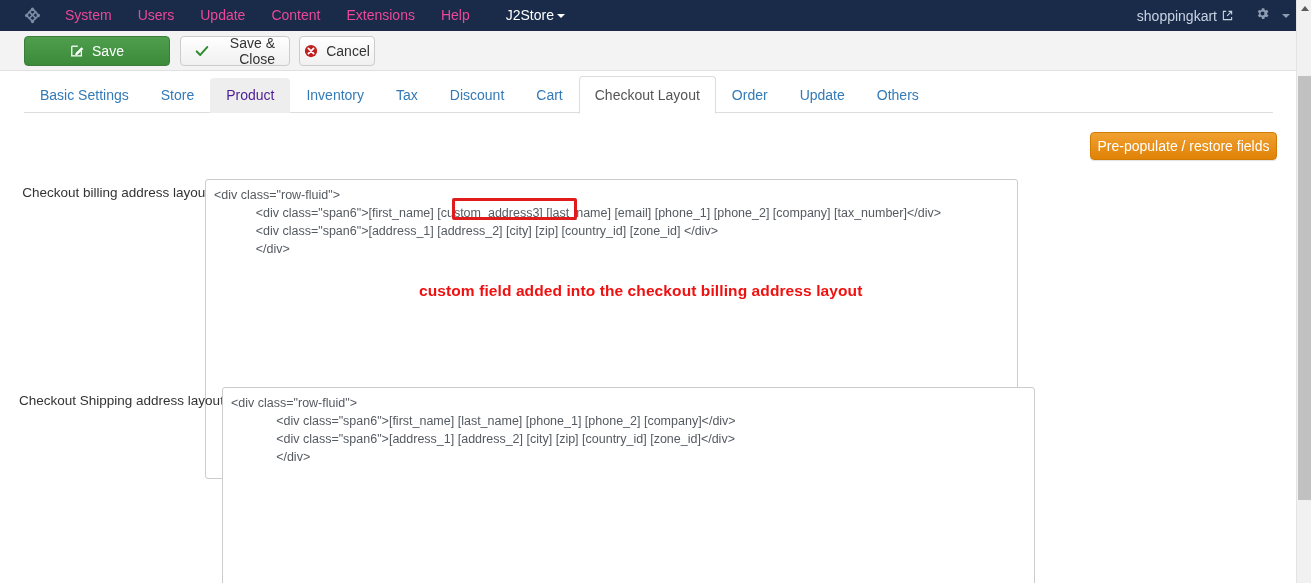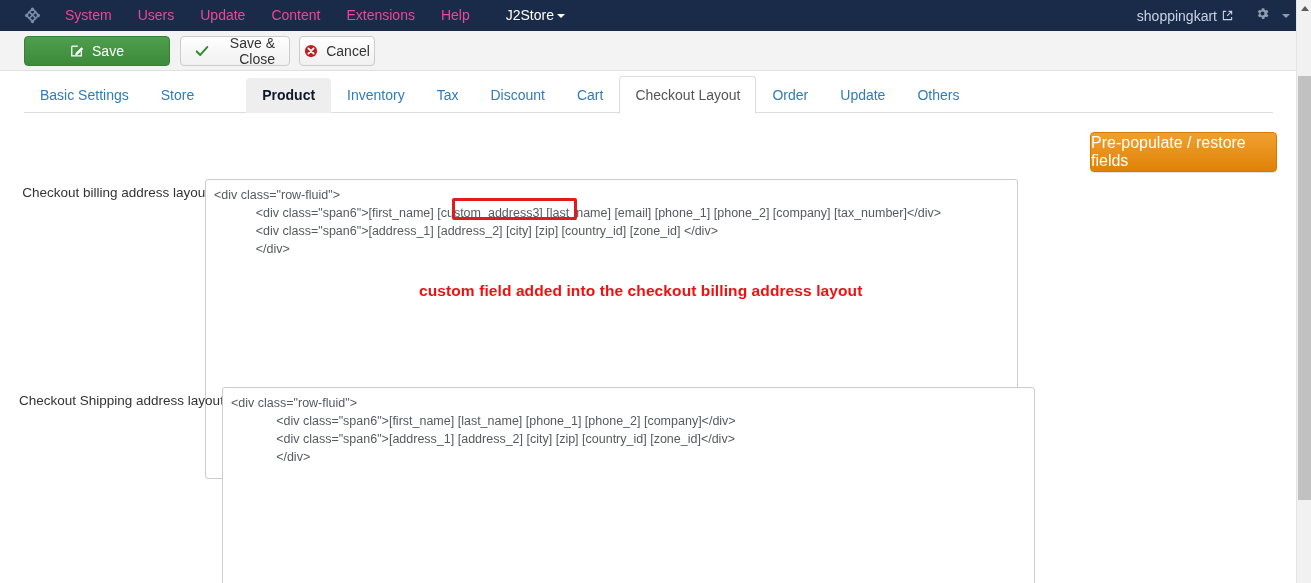--- a/index.html
+++ b/index.html
@@ -131,47 +131,46 @@
     padding: 7px 15px 8px 15px;
     line-height: 18px;
     cursor: pointer;
     border: 1px solid transparent;
     border-radius: 4px 4px 0 0;
     position: relative;
     white-space: nowrap;
   }
   .tab.grey-active {
     background: #eeeeee;
-    color: #0f172a;
-    font-weight: bold;
+    color: #4c1d95;
+    font-weight: normal;
     border-color: transparent;
-    margin-left: 36px;
   }
   .tab.active {
     background: #ffffff;
     color: #555555;
     border-color: #dddddd;
     border-bottom-color: #ffffff;
     margin-bottom: -1px;
     z-index: 2;
     padding-top: 9px;
     padding-bottom: 9px;
   }
 
   
   .content { position: absolute; top: 113px; left: 0; width: 1296px; }
 
   .orange-btn {
     position: absolute; left: 1090px; top: 19px;
-    width: 187px; height: 40px;
+    width: 187px; height: 28px;
     background: linear-gradient(to bottom, #f0a030 0%, #e08206 100%);
     border: 1px solid #d07c04;
     border-radius: 4px;
     color: #ffffff;
-    font-size: 16px;
+    font-size: 14px;
     display: flex; align-items: center; justify-content: center;
     cursor: pointer;
     box-shadow: 0 1px 1px rgba(0,0,0,0.12);
   }
   .field-label {
     position: absolute;
     font-size: 13.5px;
     color: #333333;
     text-align: right;
     white-space: nowrap;

